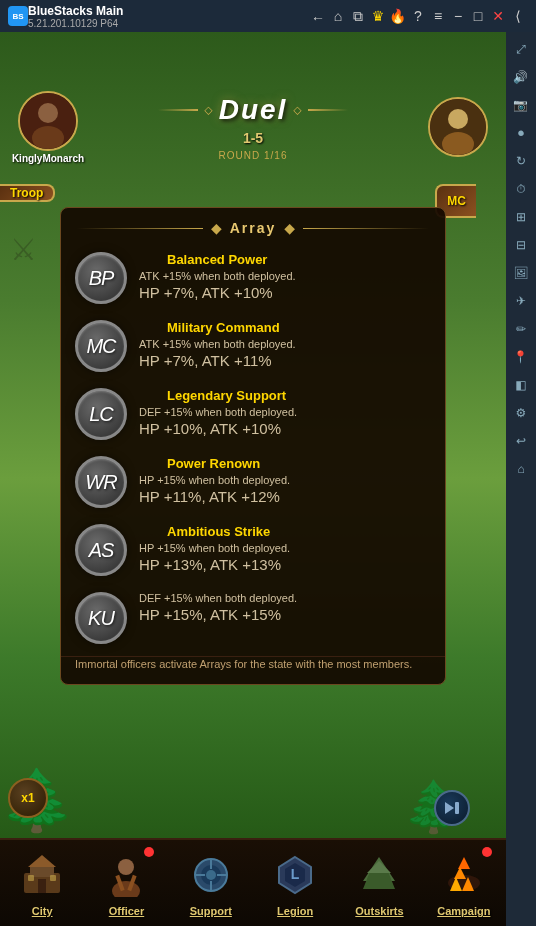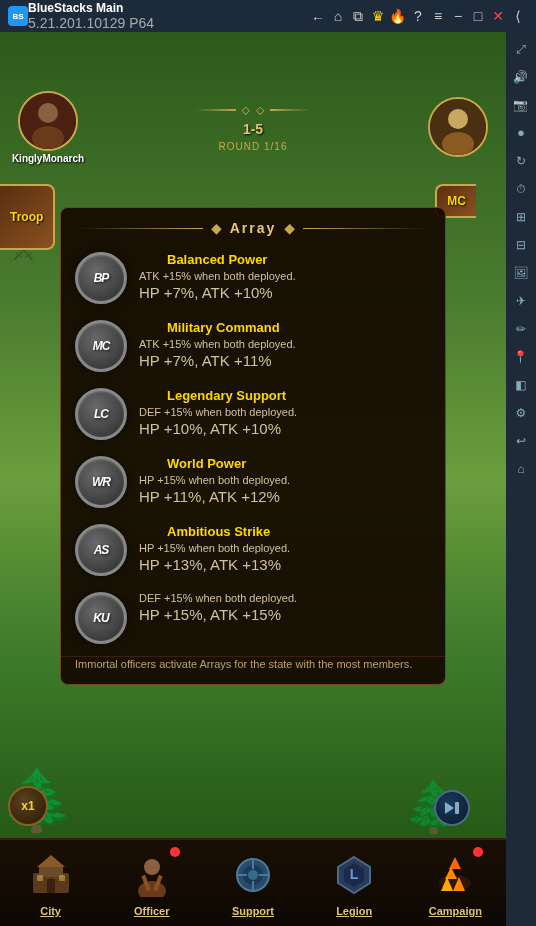--- a/index.html
+++ b/index.html
@@ -25,21 +25,21 @@
       z-index: 100;
     }
     .tb-icon {
       width: 20px; height: 20px;
       background: #2196F3;
       border-radius: 4px;
       display: flex; align-items: center; justify-content: center;
       color: white; font-size: 10px; font-weight: bold;
     }
     .tb-title { color: white; font-size: 12px; font-weight: bold; }
-    .tb-sub { color: #aaa; font-size: 14px; }
+    .tb-sub { color: #aaa; font-size: 10px; }
     .tb-spacer { flex: 1; }
     .tb-btn {
       width: 20px; height: 20px;
       display: flex; align-items: center; justify-content: center;
       color: #ccc; font-size: 14px; cursor: pointer;
     }
 
     
     #game-bg {
       position: absolute;
@@ -147,21 +147,21 @@
       position: absolute;
       top: 152px;
       left: 0;
       background: linear-gradient(135deg, #5a3010, #8b5020);
       border: 2px solid #c8a84b;
       border-left: none;
       border-radius: 0 8px 8px 0;
       color: #ffd700;
       font-size: 12px;
       font-weight: bold;
-      padding: 24px 10px;
+      padding: 0 10px;
       cursor: pointer;
       z-index: 10;
       text-shadow: 1px 1px 2px black;
     }
     .mc-btn {
       position: absolute;
       top: 152px;
       right: 30px;
       background: linear-gradient(135deg, #5a3010, #8b5020);
       border: 2px solid #c8a84b;
@@ -219,22 +219,22 @@
       gap: 12px;
     }
 
     .array-badge {
       width: 52px; height: 52px;
       border-radius: 50%;
       background: radial-gradient(circle at 40% 35%, #6a6a6a, #2a2a2a);
       border: 3px solid #888;
       display: flex; align-items: center; justify-content: center;
       color: white;
-      font-size: 12px;
-      font-weight: bold;
+      font-size: 20px;
+      font-weight: normal;
       font-style: italic;
       flex-shrink: 0;
       text-shadow: 1px 1px 3px rgba(0,0,0,0.8);
       box-shadow: 0 0 8px rgba(0,0,0,0.5), inset 0 1px 2px rgba(255,255,255,0.2);
       letter-spacing: -1px;
     }
 
     .array-info { flex: 1; }
     .array-name {
       color: #ffd700;
@@ -260,21 +260,21 @@
     }
     .array-footer-text {
       color: #c0a070;
       font-size: 11px;
       line-height: 1.4;
     }
 
     
     .speed-btn {
       position: absolute;
-      bottom: 100px;
+      bottom: 108px;
       left: 8px;
       width: 40px; height: 40px;
       border-radius: 50%;
       background: radial-gradient(circle at 40% 35%, #5a4020, #2a1a00);
       border: 2px solid #8b6020;
       display: flex; align-items: center; justify-content: center;
       color: #ffd700;
       font-size: 12px;
       font-weight: bold;
       z-index: 10;
@@ -405,20 +405,21 @@
           </svg>
         </div>
       </div>
       <span class="player-name">KinglyMonarch</span>
     </div>
 
     <div class="duel-center">
       <div class="duel-title-container">
         <div class="duel-ornament"></div>
         <span style="color:#c8a84b;font-size:12px;">⬦</span>
+        <span class="duel-title">Duel</span>
         <span style="color:#c8a84b;font-size:12px;">⬦</span>
         <div class="duel-ornament right"></div>
       </div>
       <span class="duel-score">1-5</span>
       <span class="duel-subtitle">ROUND 1/16</span>
     </div>
 
     <div class="player-right">
       <div class="player-avatar">
         <svg width="56" height="56" viewBox="0 0 56 56">
@@ -466,21 +467,21 @@
       <div class="array-info">
         <div class="array-name">Legendary Support</div>
         <div class="array-desc">DEF +15% when both deployed.</div>
         <div class="array-stats">HP +10%, ATK +10%</div>
       </div>
     </div>
 
     <div class="array-item">
       <div class="array-badge">WR</div>
       <div class="array-info">
-        <div class="array-name">World Power</div>
+        <div class="array-name">Power Renown</div>
         <div class="array-desc">HP +15% when both deployed.</div>
         <div class="array-stats">HP +11%, ATK +12%</div>
       </div>
     </div>
 
     <div class="array-item">
       <div class="array-badge">AS</div>
       <div class="array-info">
         <div class="array-name">Ambitious Strike</div>
         <div class="array-desc">HP +15% when both deployed.</div>
@@ -566,20 +567,32 @@
           <svg width="44" height="44" viewBox="0 0 44 44">
             <polygon points="22,4 38,14 38,30 22,40 6,30 6,14" fill="#2a3a5a" stroke="#4a6a8a" stroke-width="2"></polygon>
             <polygon points="22,10 32,16 32,28 22,34 12,28 12,16" fill="#1a2a4a"></polygon>
             <text x="22" y="26" text-anchor="middle" fill="#6a9aca" font-size="14" font-weight="bold">L</text>
           </svg>
         </div>
       </div>
       <span class="nav-label">Legion</span>
     </div>
 
+    <div class="nav-item">
+      <div class="nav-icon-wrap">
+        <div class="nav-icon-bg">
+          <svg width="44" height="44" viewBox="0 0 44 44">
+            <polygon points="22,4 38,28 6,28" fill="#4a6a3a"></polygon>
+            <polygon points="14,16 30,16 38,36 6,36" fill="#3a5a2a"></polygon>
+            <polygon points="10,20 22,8 34,20" fill="#5a7a4a"></polygon>
+          </svg>
+        </div>
+      </div>
+      <span class="nav-label">Outskirts</span>
+    </div>
 
     <div class="nav-item">
       <div class="nav-icon-wrap">
         <div class="nav-badge"></div>
         <div class="nav-icon-bg">
           <svg width="44" height="44" viewBox="0 0 44 44">
             <ellipse cx="22" cy="30" rx="16" ry="8" fill="#4a2010" opacity="0.5"></ellipse>
             <polygon points="22,4 16,16 28,16" fill="#ff6600"></polygon>
             <polygon points="18,14 12,26 24,26" fill="#ff8800"></polygon>
             <polygon points="14,24 8,38 20,38" fill="#ffaa00"></polygon>

